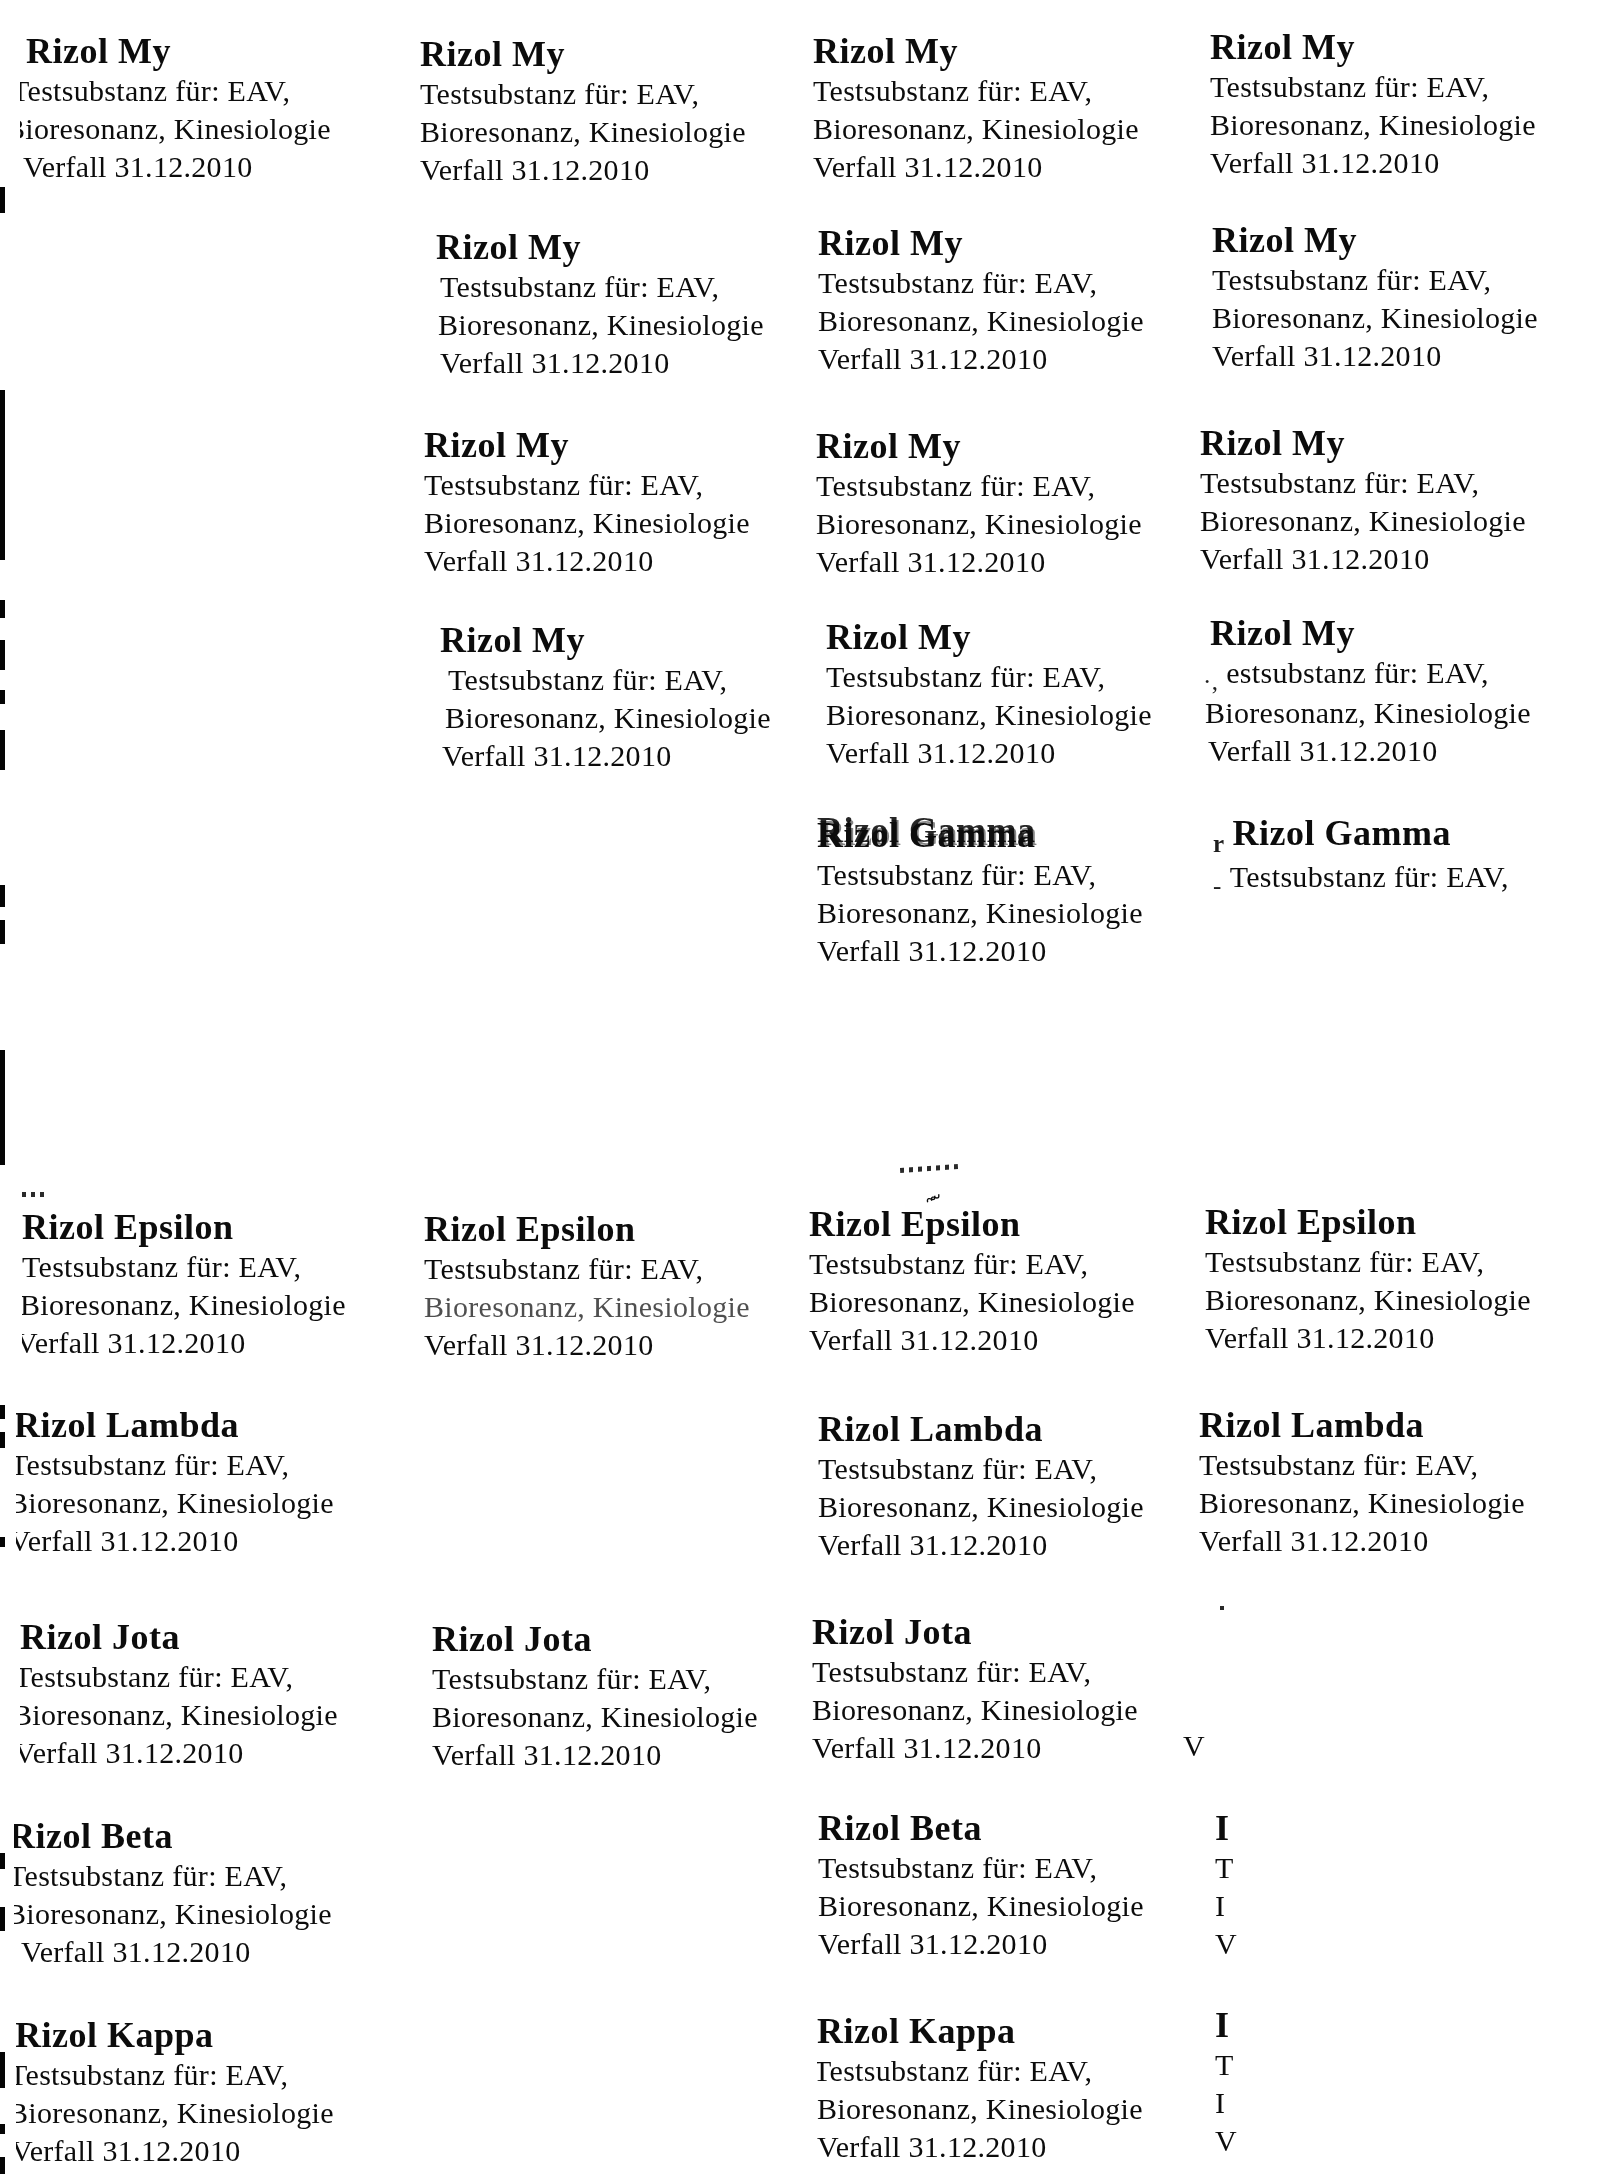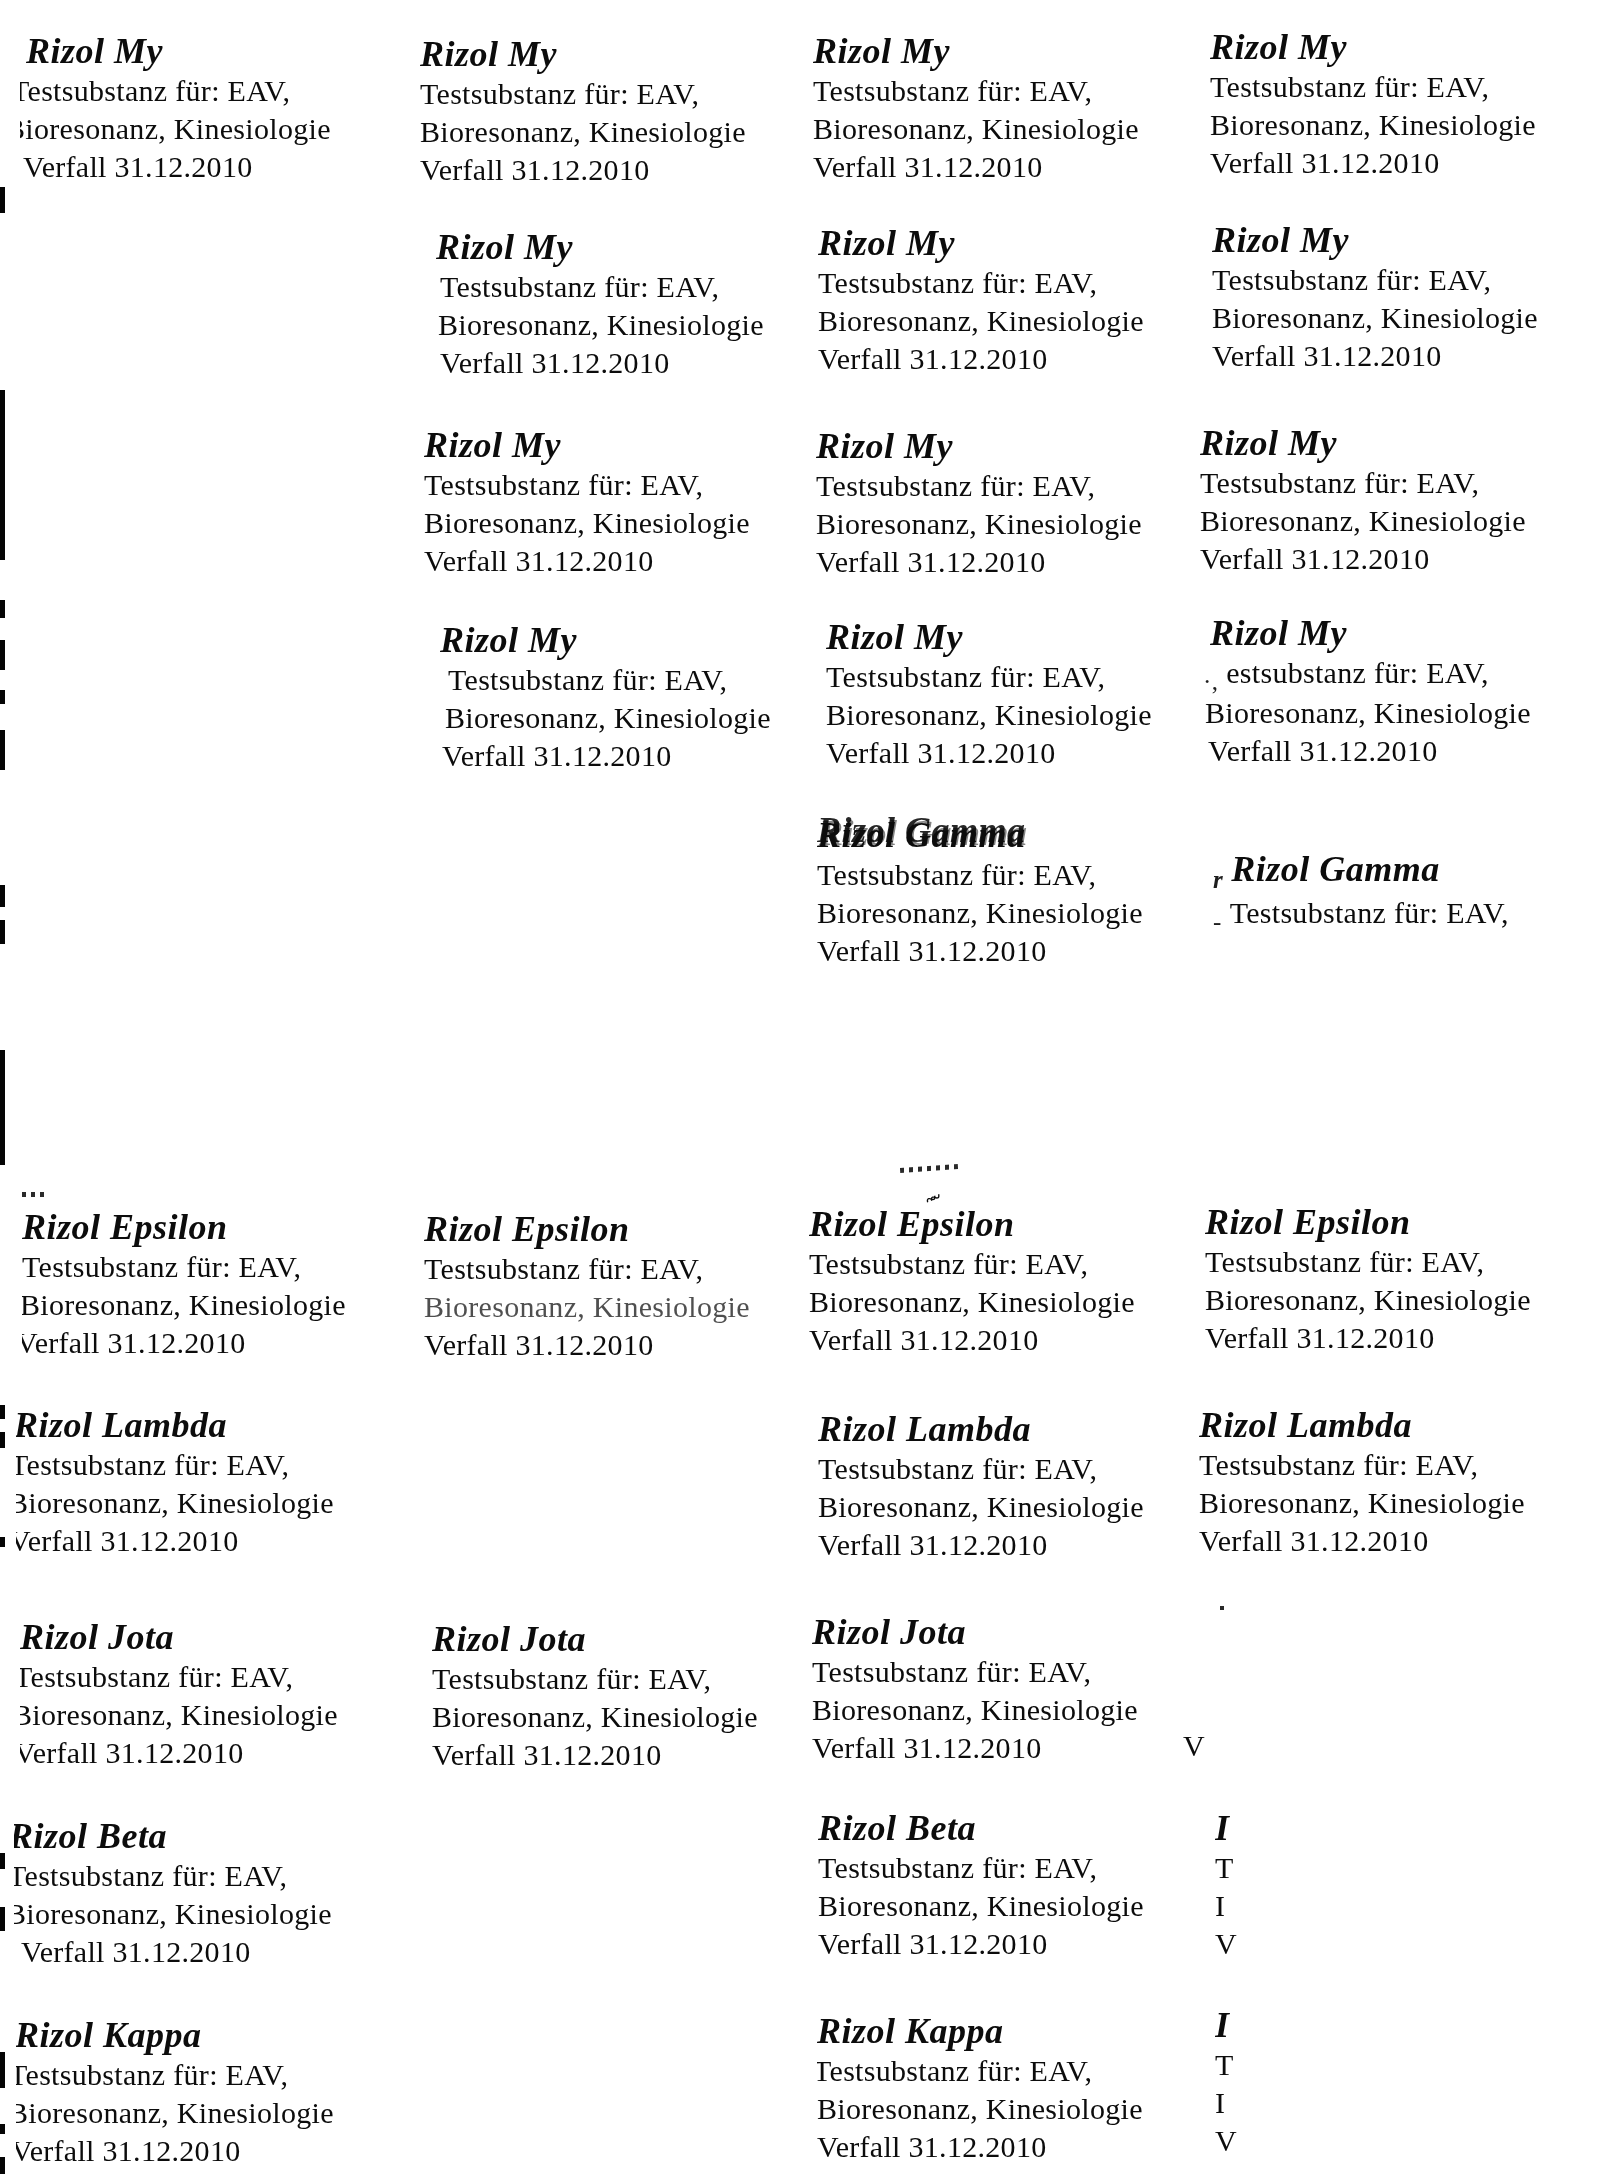--- a/index.html
+++ b/index.html
@@ -1,21 +1,21 @@
 <!DOCTYPE html>
 <html><head>
 <meta charset="utf-8">
 <style>
   html,body{margin:0;padding:0;}
   body{
     width:1600px;height:2174px;position:relative;background:#ffffff;
     overflow:hidden;font-family:"Liberation Serif","DejaVu Serif",serif;color:#0c0c0c;
   }
   .label{position:absolute;width:384px;overflow:hidden;white-space:nowrap;}
-  .t-title{font-size:36px;line-height:42px;font-weight:700;letter-spacing:.5px;font-style:italic;}
+  .t-title{font-size:36px;line-height:42px;font-weight:700;letter-spacing:.5px;}
   .t-line{font-size:30px;line-height:38px;letter-spacing:.3px;}
   .ghost{display:inline-block;font-size:25px;transform:translateY(7px);margin-right:8px;opacity:.92;}
   .fade{opacity:.72;}
   .overprint .t-title{text-shadow:0 -5px 0 rgba(0,0,0,.85),2px -2px 0 rgba(10,10,10,.5);}
   .artifact{position:absolute;background:#050505;}
   .artifact.dots{background:repeating-linear-gradient(90deg,#2a2a2a 0 4px,transparent 4px 9px);}
   .scribble{position:absolute;font-size:20px;font-weight:700;letter-spacing:-6px;}
   .stray-char{position:absolute;font-size:30px;line-height:38px;}
 </style>
 </head>
@@ -127,21 +127,21 @@
       </div>
   </div>
     <div class="label overprint" style="left: 817px; top: 814px;">
     <div class="t-title">Rizol Gamma</div>
     <div class="t-lines">
         <div class="t-line">Testsubstanz für: EAV,</div>
         <div class="t-line">Bioresonanz, Kinesiologie</div>
         <div class="t-line">Verfall 31.12.2010</div>
       </div>
   </div>
-    <div class="label" style="left: 1213px; top: 848px;">
+    <div class="label" style="left: 1213px; top: 812px;">
     <div class="t-title"><span class="ghost">r</span>Rizol Gamma</div>
     <div class="t-lines">
         <div class="t-line"><span class="ghost">-</span>Testsubstanz für: EAV,</div>
       </div>
   </div>
     <div class="label" style="left: 22px; top: 1206px;">
     <div class="t-title" style="margin-left: 0px;">Rizol Epsilon</div>
     <div class="t-lines">
         <div class="t-line" style="margin-left: 0px;">Testsubstanz für: EAV,</div>
         <div class="t-line" style="margin-left: -2px;">Bioresonanz, Kinesiologie</div>

